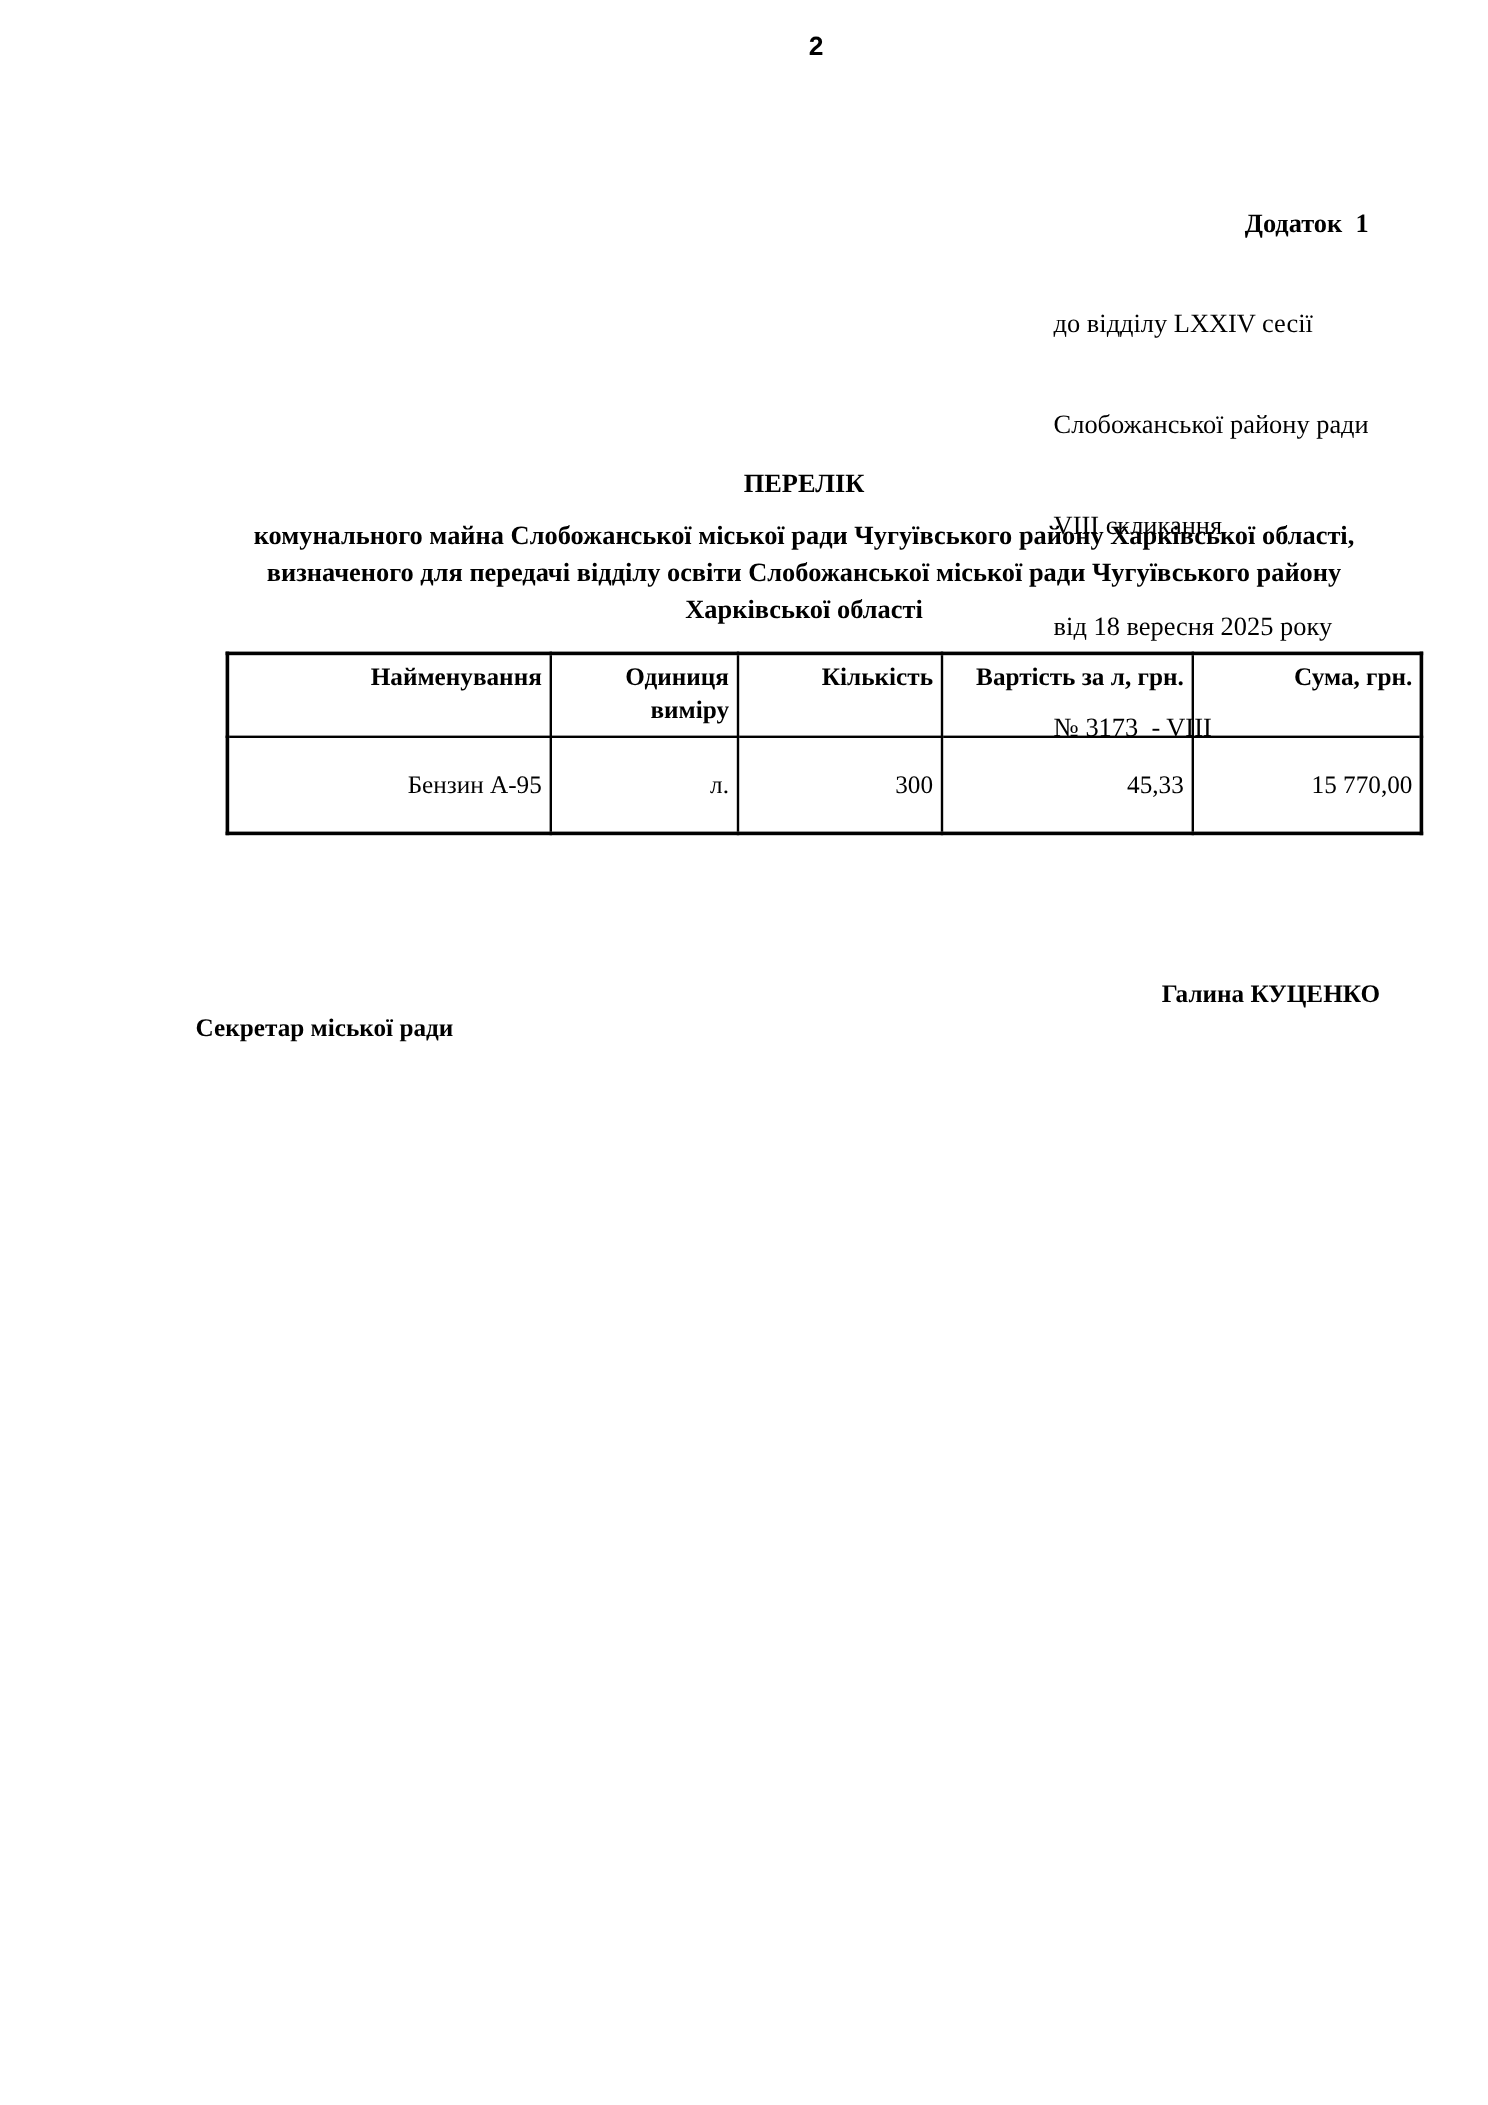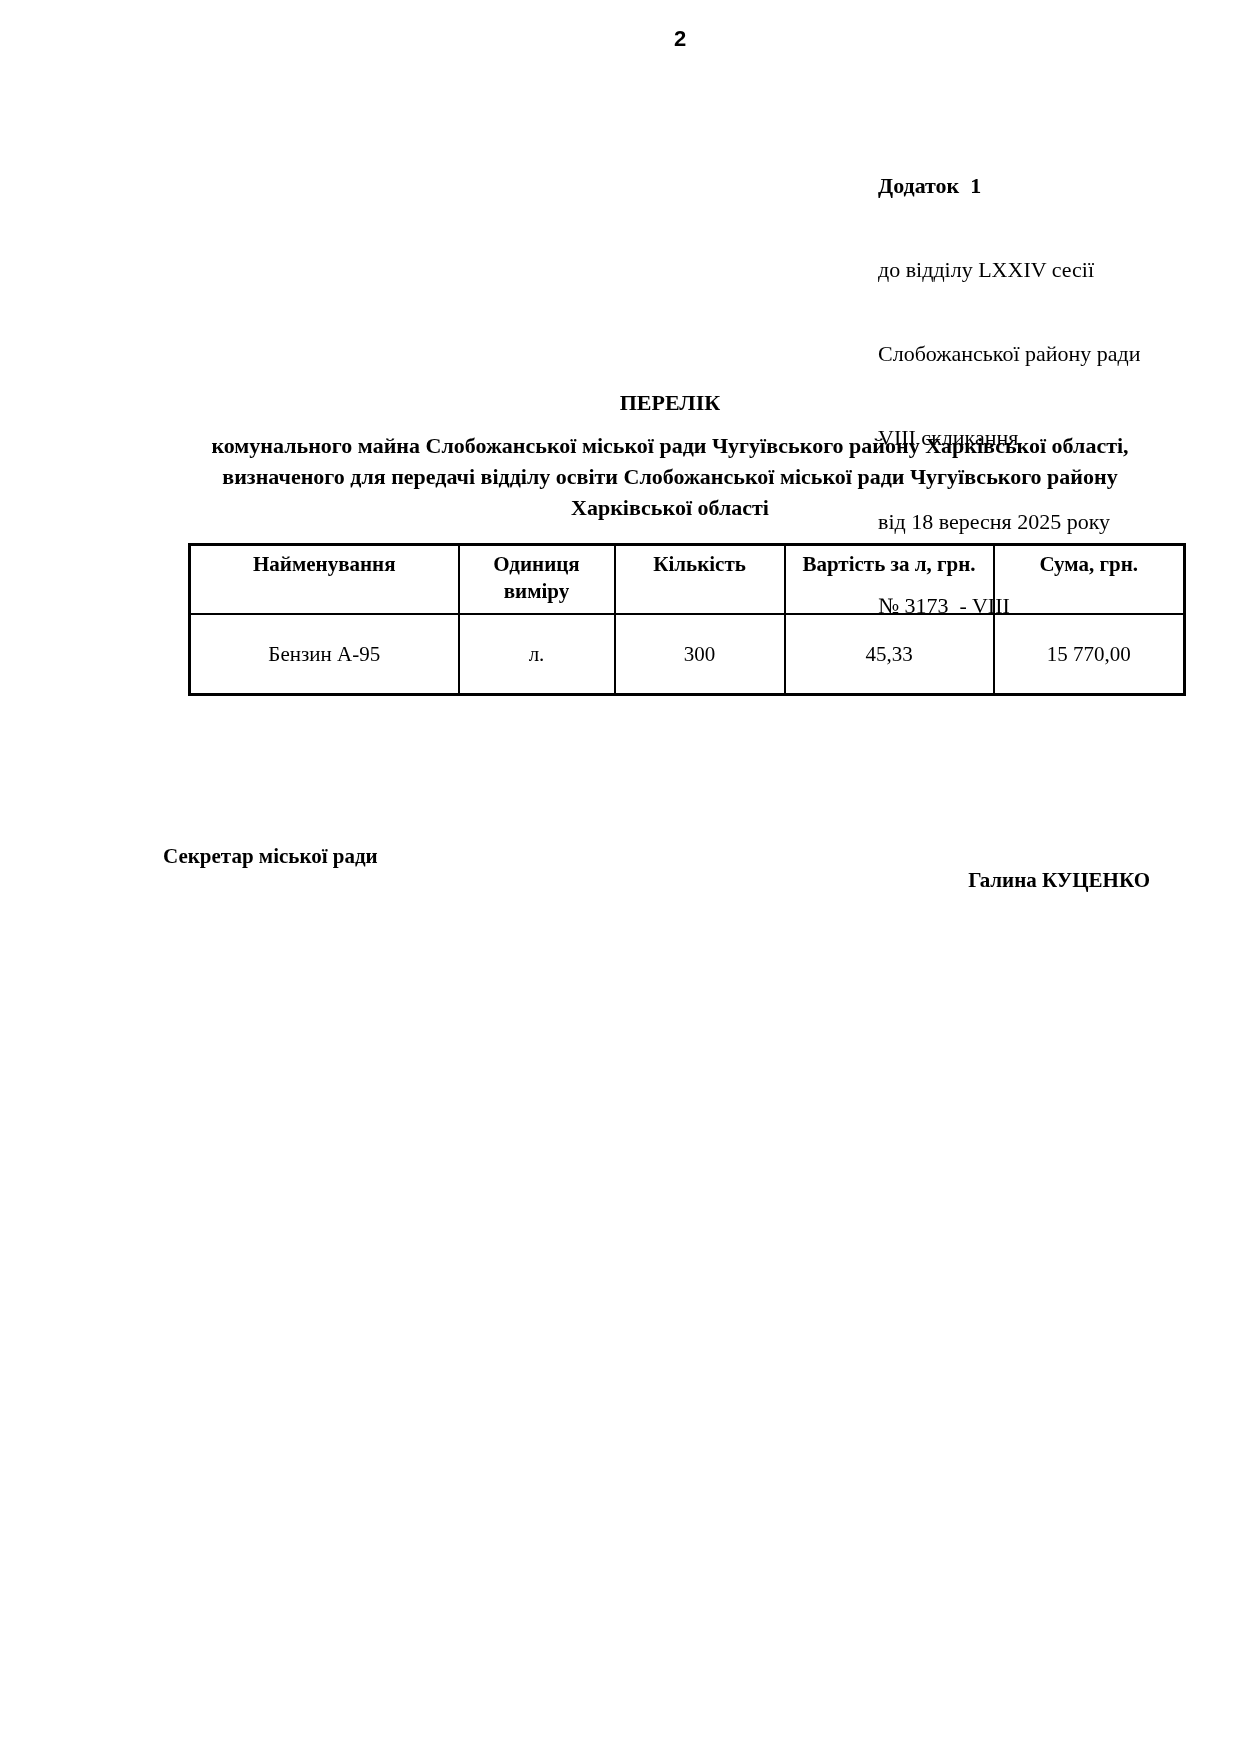--- a/index.html
+++ b/index.html
@@ -28,21 +28,21 @@
   }
   .appendix {
     position: absolute;
     top: 116px;
     left: 878px;
     font-size: 22px;
     line-height: 28px;
     white-space: pre-wrap;
   }
   .appendix-line { white-space: pre-wrap; }
-  .appendix-line.bold { font-weight: bold; }
+  .appendix-line.bold { font-weight: bold; text-align: right; }
   .doc-title {
     position: absolute;
     top: 390px;
     left: 95px;
     width: 1150px;
     text-align: center;
     font-weight: bold;
     font-size: 22px;
   }
   .doc-subtitle {
@@ -59,21 +59,21 @@
     position: absolute;
     top: 543px;
     left: 188px;
     width: 995px;
     border-collapse: collapse;
     table-layout: fixed;
     border: 3px solid #000000;
   }
   table.list-table th, table.list-table td {
     border: 2px solid #000000;
-    text-align: center;
+    text-align: right;
     font-size: 21px;
     padding: 0 6px;
   }
   table.list-table th {
     height: 62px;
     vertical-align: top;
     padding-top: 5px;
     font-weight: bold;
     line-height: 27px;
   }
@@ -91,21 +91,21 @@
   .signature-left {
     position: absolute;
     top: 844px;
     left: 163px;
     font-weight: bold;
     font-size: 21px;
     text-align: right;
   }
   .signature-right {
     position: absolute;
-    top: 868px;
+    top: 816px;
     right: 90px;
     font-weight: bold;
     font-size: 21px;
   }
 </style>
 </head>
 <body>
 
 <div class="page">
 

